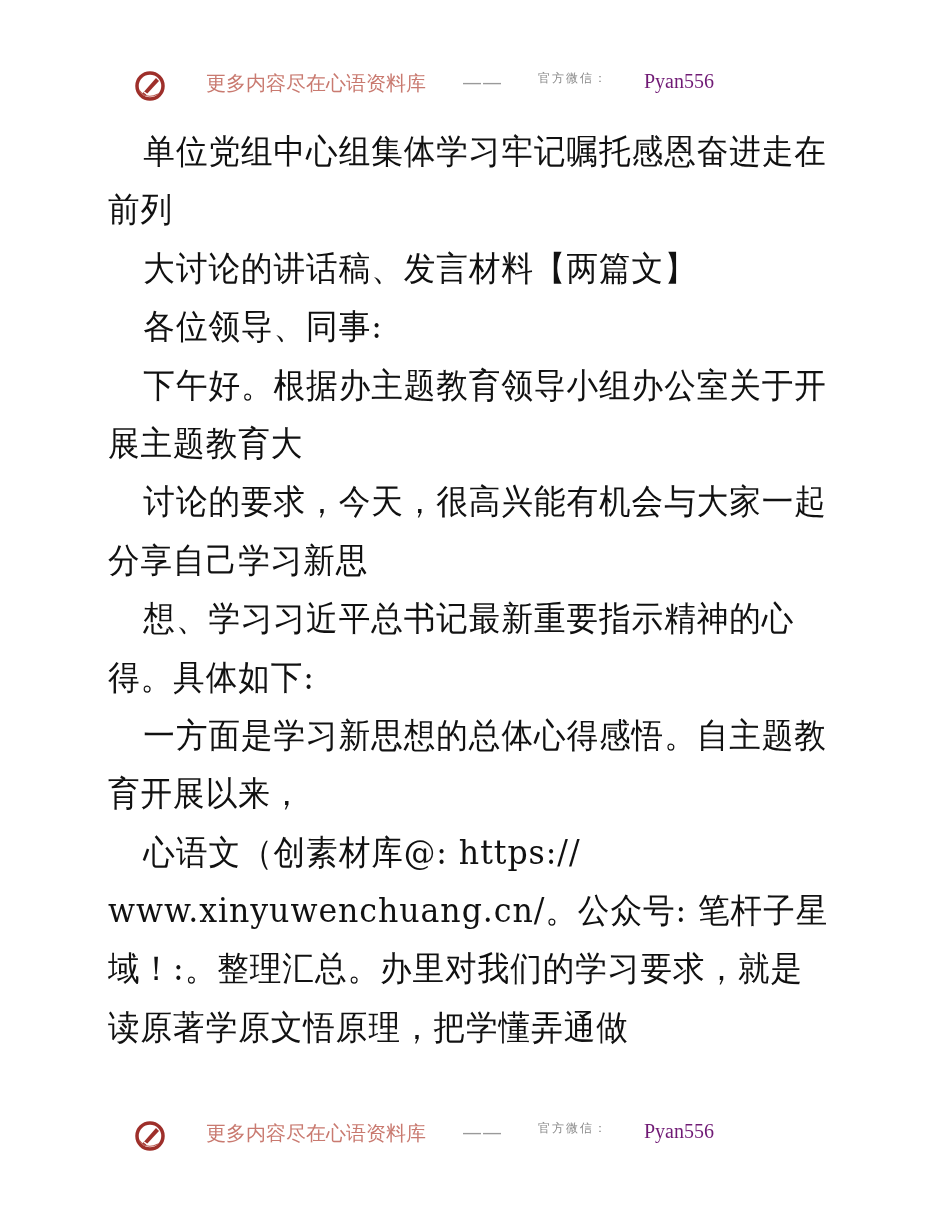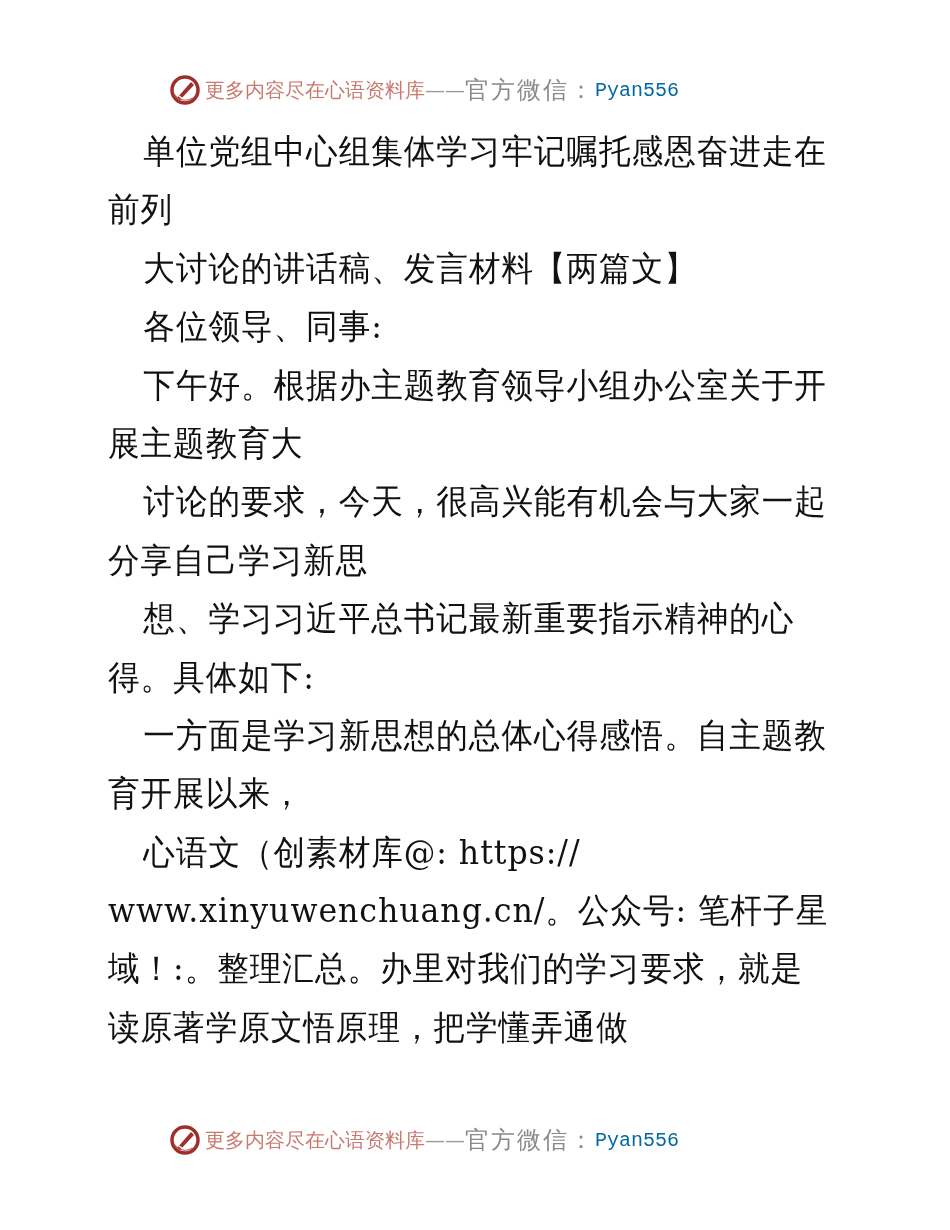--- a/index.html
+++ b/index.html
@@ -14,23 +14,24 @@
       overflow: hidden;
       font-family: "DejaVu Serif", "Liberation Serif", serif;
       color: #111111;
     }
     .banner {
       position: absolute;
       left: 0;
       width: 848px;
       height: 40px;
       display: flex;
-      align-items: center;
+      align-items: flex-start;
       justify-content: center;
       white-space: nowrap;
+      gap: 36px;
     }
     .banner-top { top: 70px; }
     .banner-bottom { top: 1120px; }
     .banner .logo {
       width: 32px;
       height: 32px;
       margin-right: 4px;
       display: inline-block;
     }
     .banner .promo {
@@ -39,28 +40,28 @@
       font-size: 20px;
       letter-spacing: 0px;
     }
     .banner .dash {
       color: #9a9a9a;
       font-size: 20px;
       font-family: "DejaVu Sans", sans-serif;
     }
     .banner .wechat-label {
       color: #8a8a8a;
-      font-size: 24px;
+      font-size: 12px;
       font-family: "DejaVu Serif", serif;
       letter-spacing: 2px;
     }
     .banner .wechat-id {
-      color: #0369a1;
+      color: #701a75;
       font-size: 20px;
-      font-family: Liberation Mono, monospace;
+      font-family: Liberation Serif, serif;
     }
 
     .content {
       position: absolute;
       left: 108px;
       top: 122px;
       width: 760px;
     }
     .line {
       font-size: 34px;

